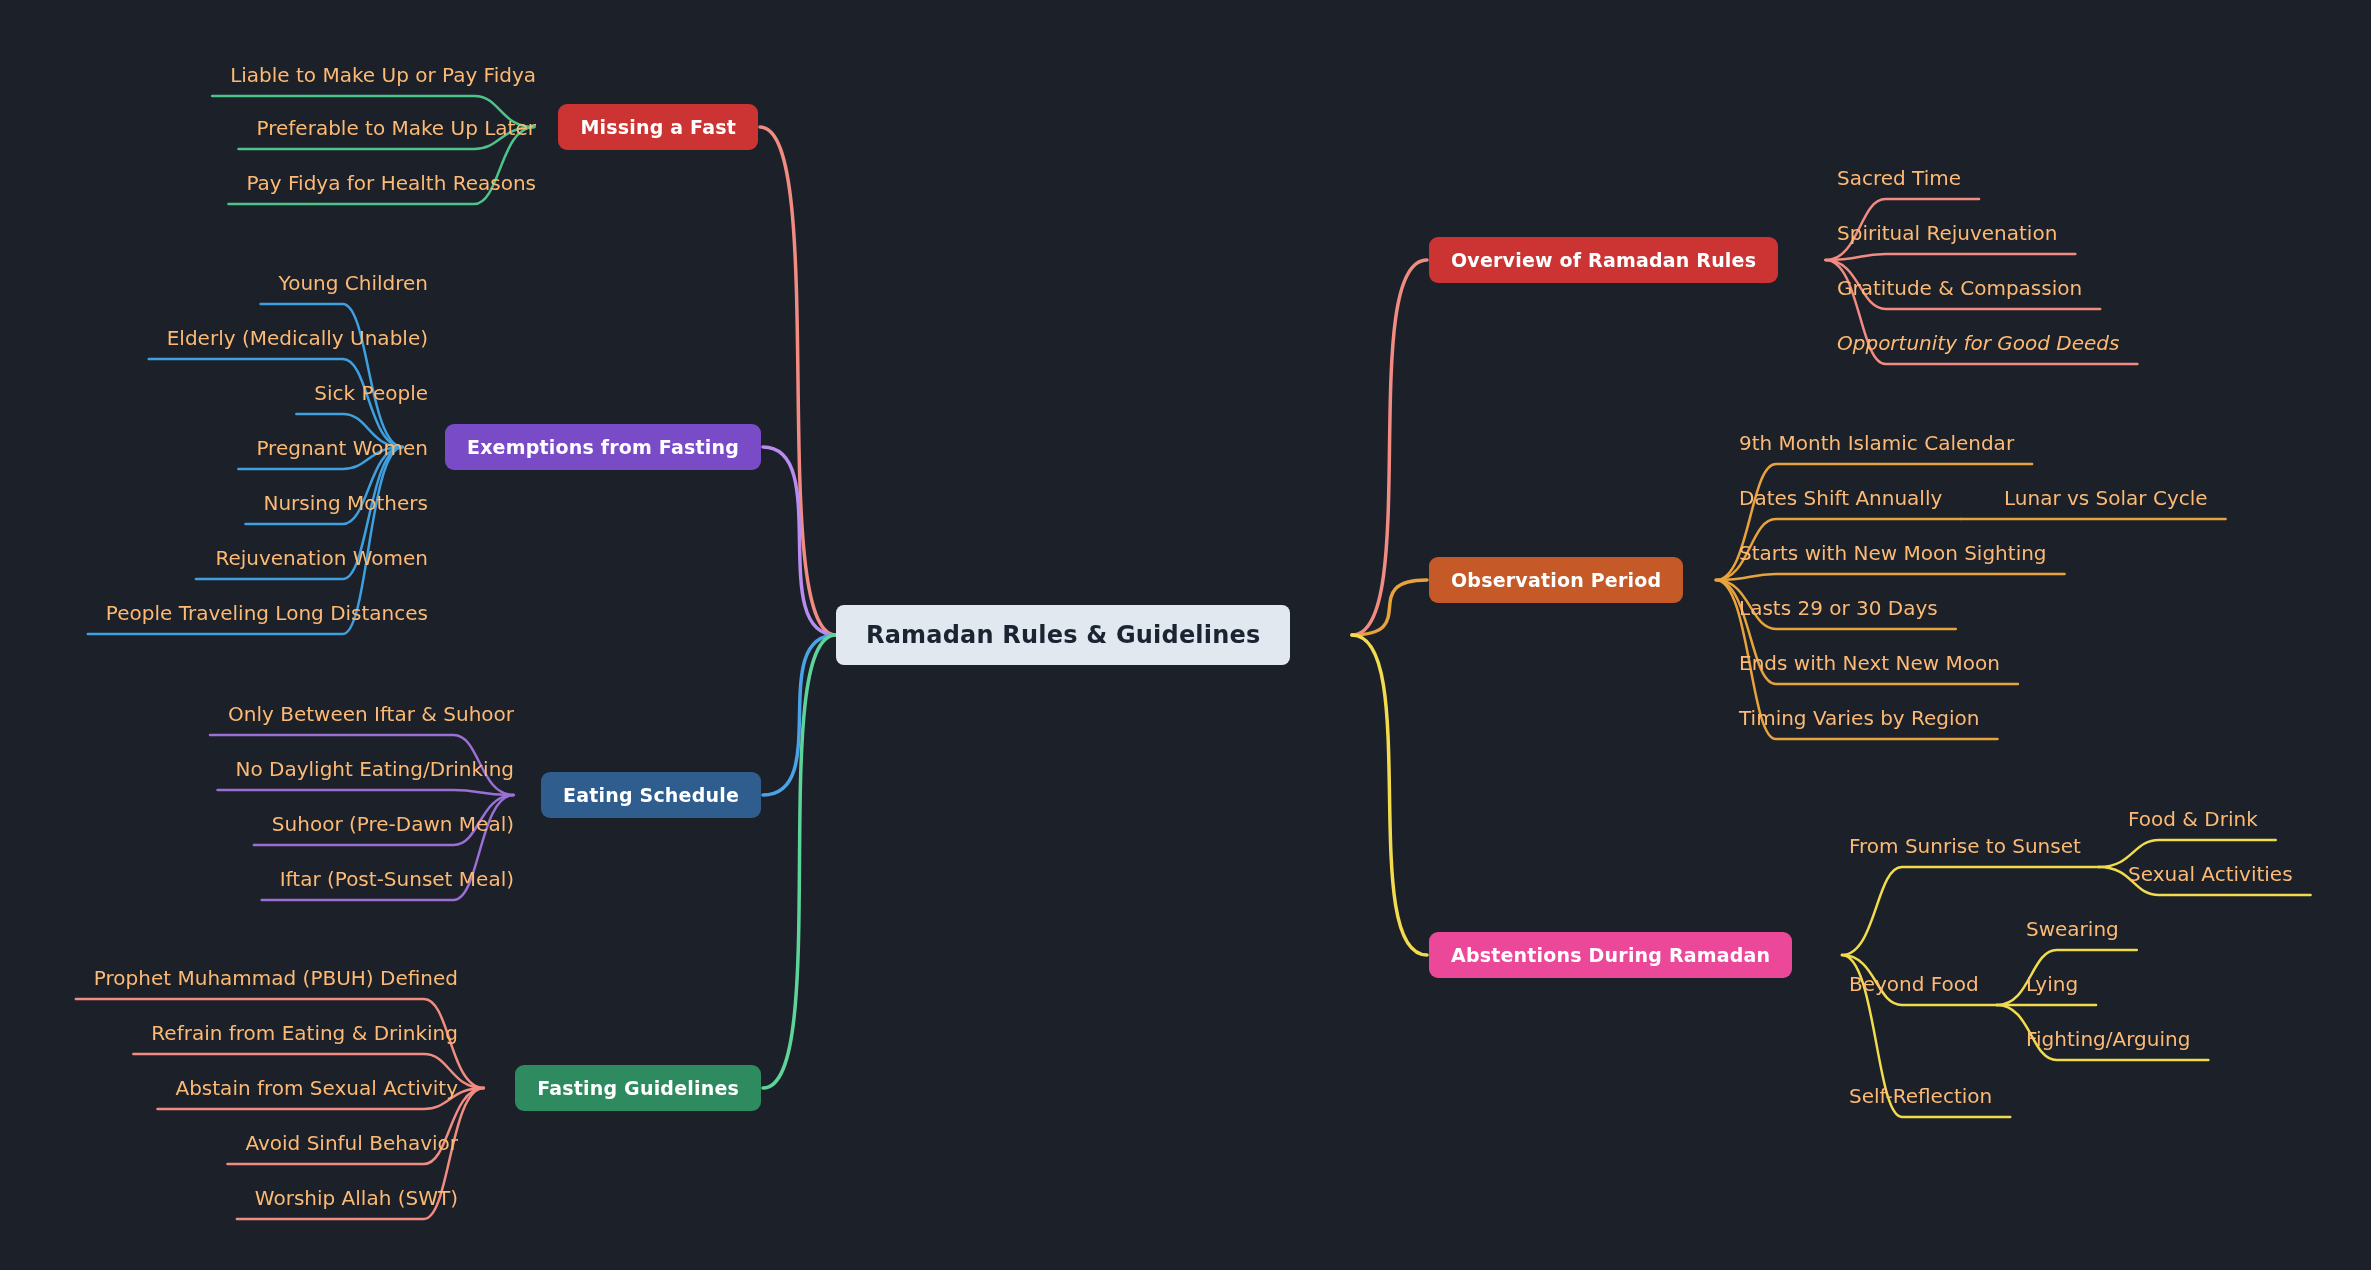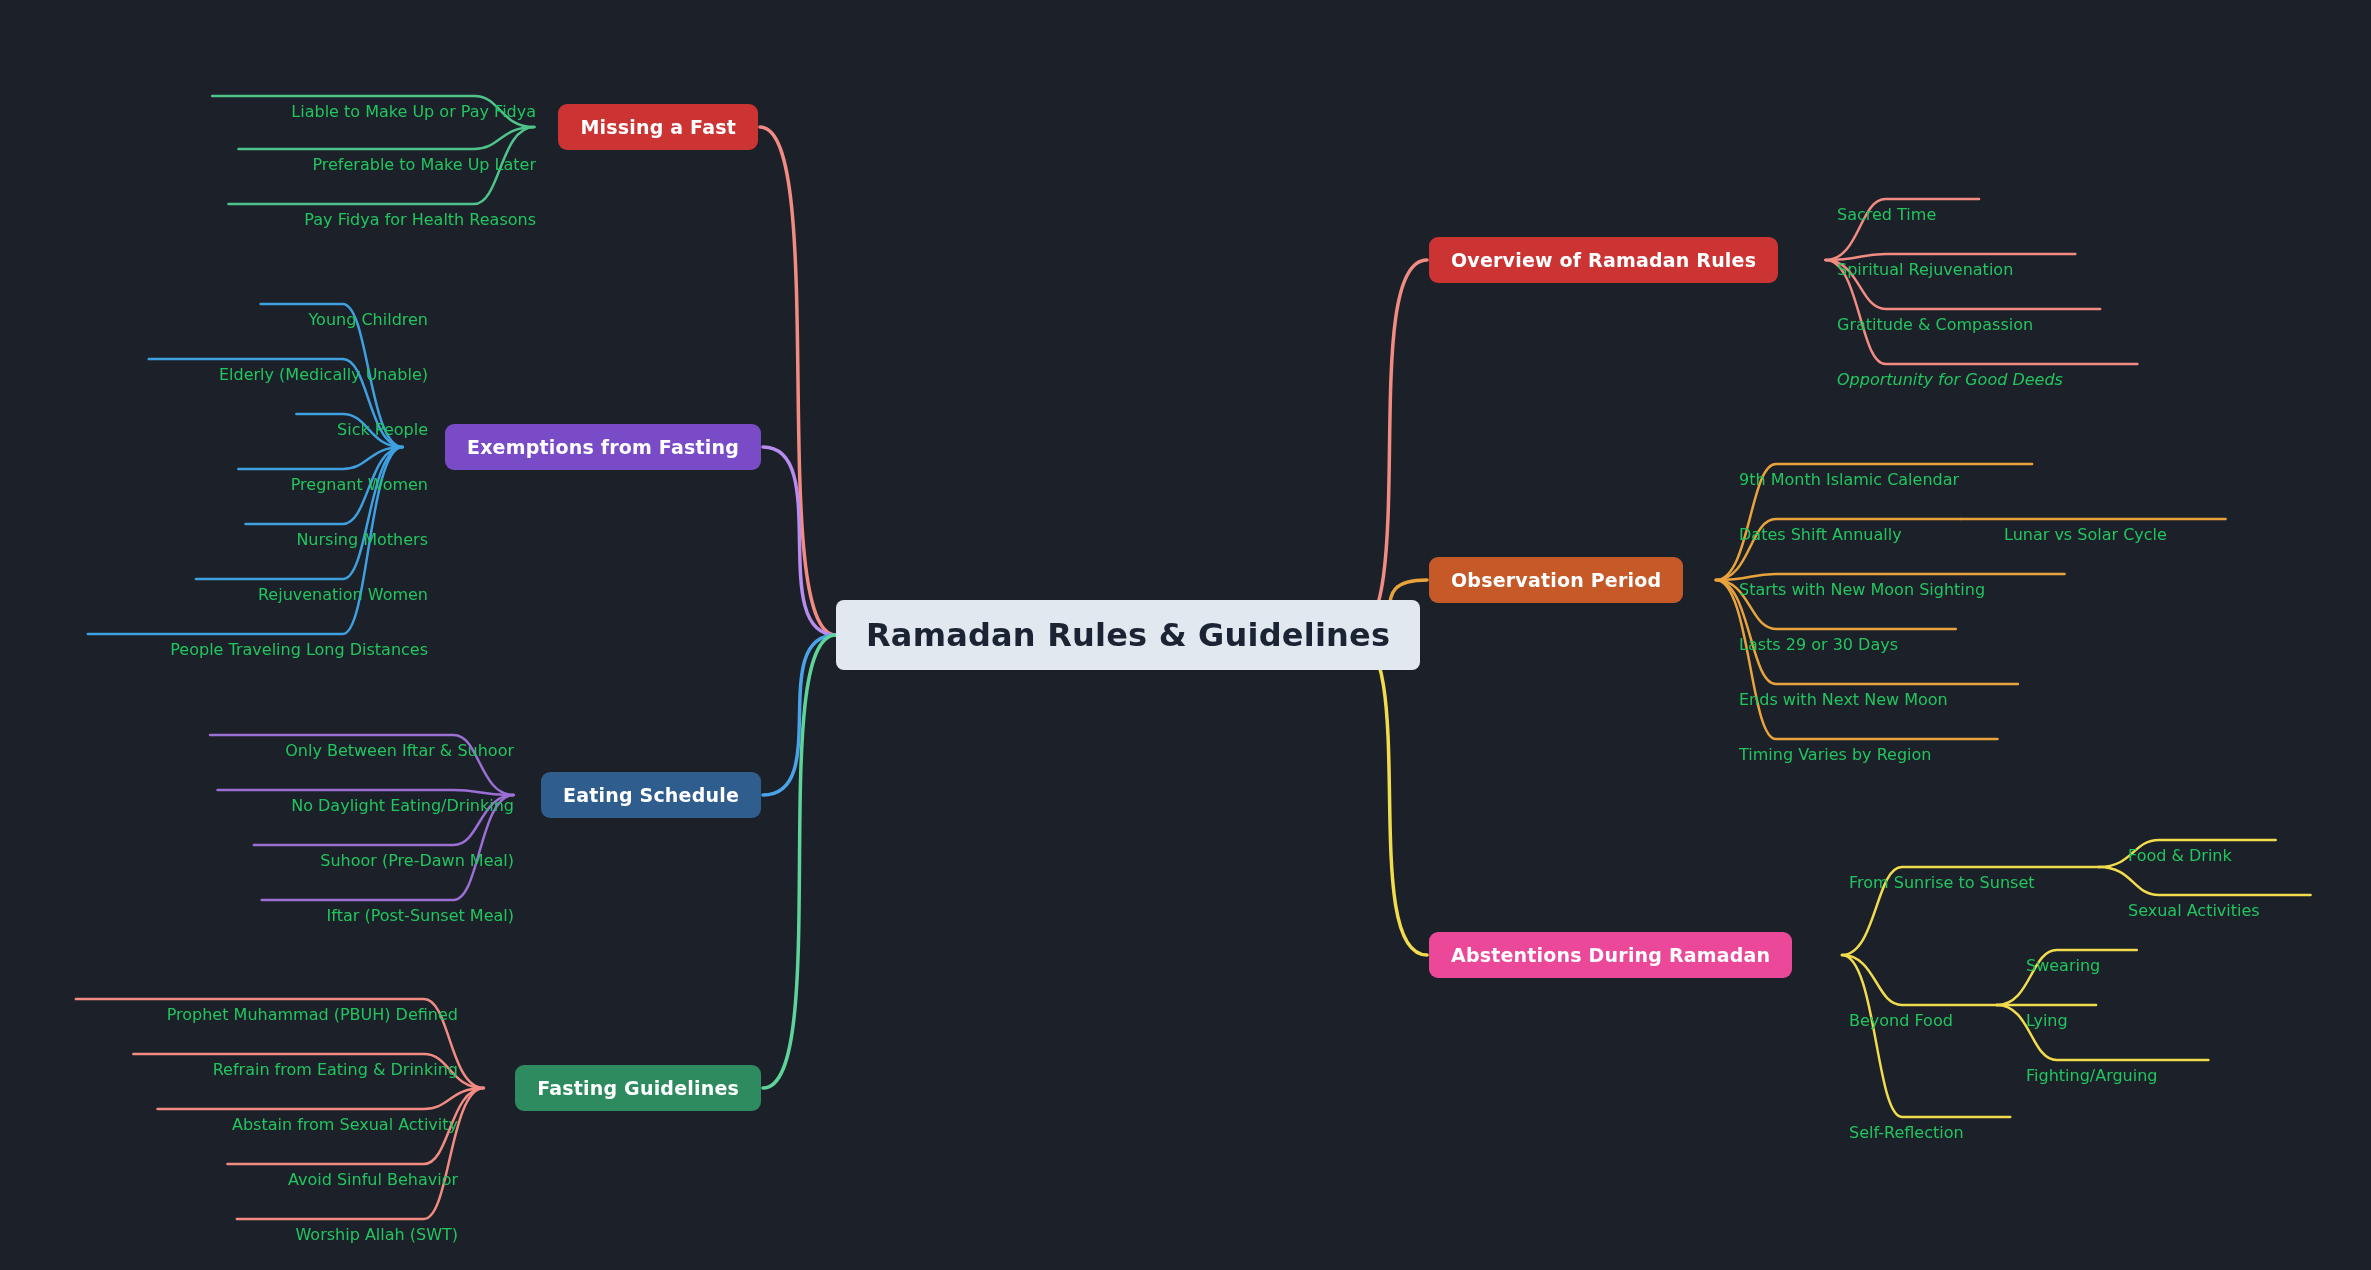--- a/index.html
+++ b/index.html
@@ -11,34 +11,34 @@
   }
   #map{position:absolute;inset:0;width:2371px;height:1270px;}
   svg.links{position:absolute;left:0;top:0;width:2371px;height:1270px;pointer-events:none;}
   .node{
     position:absolute;transform:translateY(-50%);
     white-space:nowrap;box-sizing:border-box;
   }
   
   .root{
     background:#e2e8f0;color:#1b2432;
-    font-size:32px;font-weight:bold;
+    font-size:24px;font-weight:bold;
     padding:16px 30px;border-radius:8px;
     letter-spacing:.2px;
   }
   
   .branch{
     color:#ffffff;font-weight:bold;font-size:19px;
     padding:12px 22px;border-radius:9px;
     letter-spacing:.2px;
   }
   
   .leaf{
-    color:#22c55e;font-size:16px;font-weight:400;
-    padding:0 4px 7px 4px;line-height:1.15;margin-top:37px;
+    color:#fdba74;font-size:20px;font-weight:400;
+    padding:0 4px 7px 4px;line-height:1.15;
   }
   .leaf.r{text-align:left;}
   .leaf.l{text-align:right;}
 </style>
 </head>
 <body>
 
 <div id="map">
   <svg class="links" id="links" viewBox="0 0 2371 1270" preserveAspectRatio="none">
       <path d="M 836 635 C 766 635, 830 127, 760 127" fill="none" stroke="#f28b82" stroke-width="3.5" stroke-linecap="round"></path>

